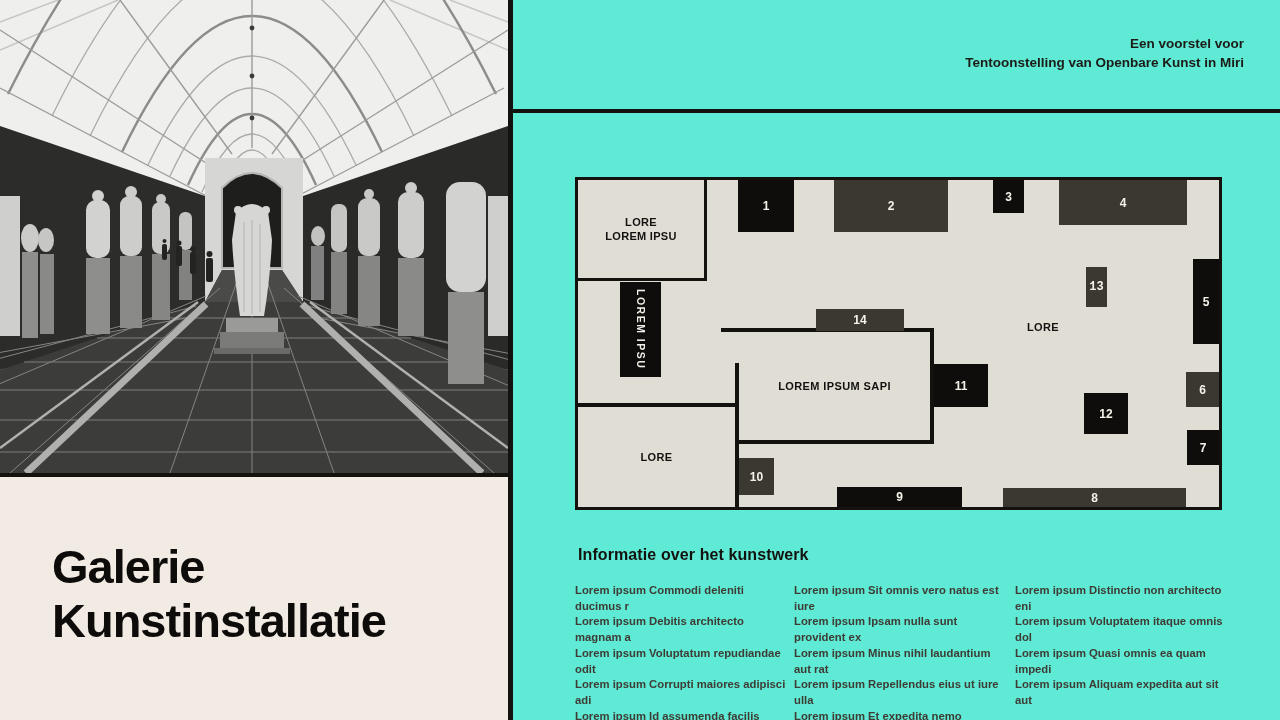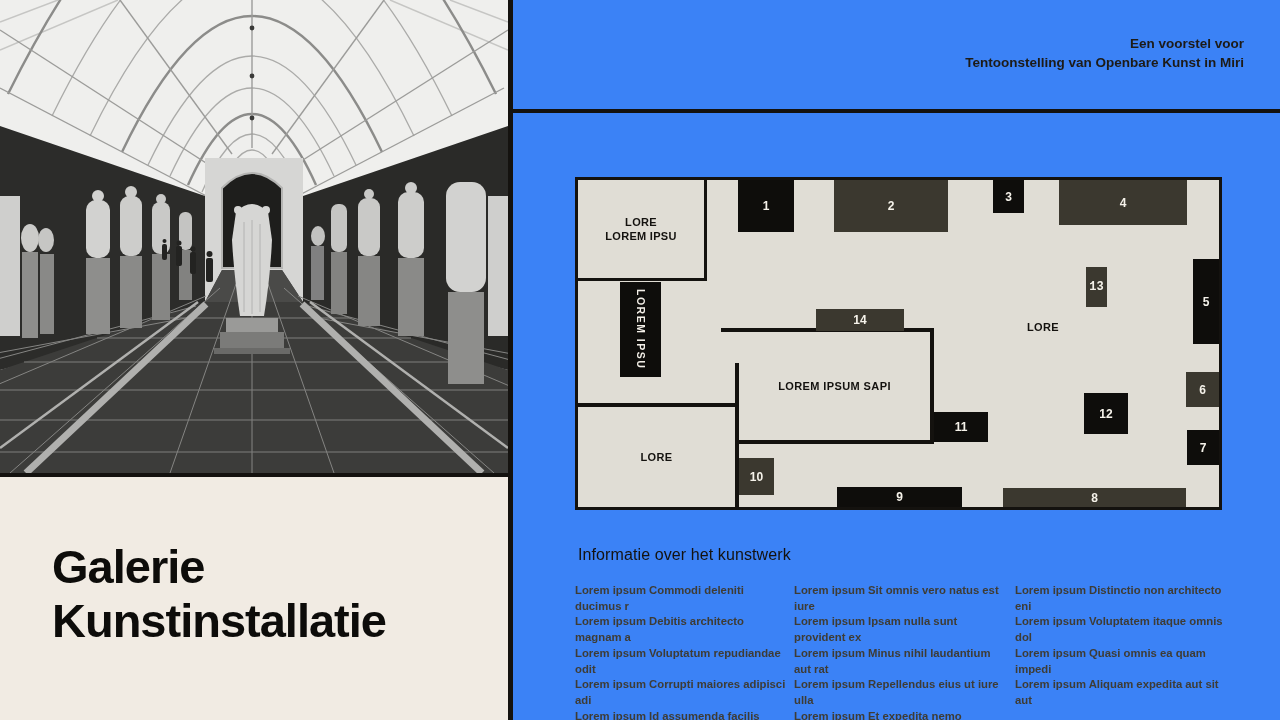--- a/index.html
+++ b/index.html
@@ -7,37 +7,37 @@
   .slide { position:relative; width:1280px; height:720px; overflow:hidden; background:#f4f0ea; }
 
   
   .left-panel { position:absolute; left:0; top:0; width:508px; height:720px; background:#f1ebe3; }
   .photo { position:absolute; left:0; top:0; width:508px; height:477px; border-bottom:4px solid #14120f; overflow:hidden; background:#efefed; }
   .title-block { position:absolute; left:52px; top:540px; color:#0d0c0a; font-weight:700; font-size:47px; line-height:54px; letter-spacing:-1px; }
 
   .divider { position:absolute; left:508px; top:0; width:5px; height:720px; background:#14120f; }
 
   
-  .right-panel { position:absolute; left:513px; top:0; width:767px; height:720px; background:#3b82f6; }
+  .right-panel { position:absolute; left:513px; top:0; width:767px; height:720px; background:#5eead4; }
   .header-block { position:absolute; top:34px; right:36px; text-align:right; color:#1d1b17; font-weight:700; font-size:13.5px; line-height:19px; }
   .header-rule { position:absolute; top:109px; left:0; width:767px; height:4px; background:#14120f; }
 
   
   .plan { position:absolute; left:62px; top:177px; width:647px; height:333px; background:#e0ddd5; border:3px solid #14120f; }
   .wall { position:absolute; background:#14120f; }
   .room-tl { position:absolute; left:-3px; top:-3px; width:132px; height:104px; border:3px solid #14120f; background:#e0ddd5; display:flex; flex-direction:column; align-items:center; justify-content:center; }
   .room-tl div { font-size:11px; font-weight:700; line-height:14px; letter-spacing:.3px; color:#14120f; }
   .vert-box { position:absolute; left:42px; top:102px; width:41px; height:95px; background:#0e0d0b; color:#f3efe8; display:flex; align-items:center; justify-content:center; writing-mode:vertical-rl; font-size:10.5px; font-weight:700; letter-spacing:1.5px; }
   .plan-label { position:absolute; display:flex; align-items:center; justify-content:center; text-align:center; font-size:11px; font-weight:700; letter-spacing:.4px; color:#14120f; }
   .art { position:absolute; display:flex; align-items:center; justify-content:center; color:#f5f2ea; font-size:12px; font-weight:700; }
   .art.black { background:#0e0d0b; }
   .art.gray  { background:#3b382f; }
 
   
-  .info-heading { position:absolute; left:65px; top:546px; font-size:16px; font-weight:400; letter-spacing:.1px; color:#14120f; }
+  .info-heading { position:absolute; left:65px; top:546px; font-size:16px; font-weight:700; letter-spacing:.1px; color:#14120f; }
   .info-col { position:absolute; top:583px; width:212px; font-size:11.3px; line-height:15.7px; color:#3e3c35;font-weight:bold; }
   .col-0 { left:62px; } .col-1 { left:281px; } .col-2 { left:502px; }
 </style>
 </head>
 <body>
 
 <div class="slide">
 
   <div class="left-panel">
     <div class="photo">
@@ -219,21 +219,21 @@
       <div class="art black" style="left:160px;top:0;width:56px;height:52px;">1</div>
       <div class="art gray" style="left:256px;top:0;width:114px;height:52px;">2</div>
       <div class="art black" style="left:415px;top:0;width:31px;height:33px;">3</div>
       <div class="art gray" style="left:481px;top:0;width:128px;height:45px;">4</div>
       <div class="art black" style="left:615px;top:79px;width:26px;height:85px;">5</div>
       <div class="art gray" style="left:608px;top:192px;width:33px;height:35px;">6</div>
       <div class="art black" style="left:609px;top:250px;width:32px;height:35px;">7</div>
       <div class="art gray" style="left:425px;top:308px;width:183px;height:19px;">8</div>
       <div class="art black" style="left:259px;top:307px;width:125px;height:20px;">9</div>
       <div class="art gray" style="left:161px;top:278px;width:35px;height:37px;">10</div>
-      <div class="art black" style="left:356px;top:184px;width:54px;height:30px;margin-top:48px;">11</div>
+      <div class="art black" style="left:356px;top:184px;width:54px;height:43px;">11</div>
       <div class="art black" style="left:506px;top:213px;width:44px;height:41px;">12</div>
       <div class="art gray" style="left:508px;top:87px;width:21px;height:40px;font-family:Liberation Mono, monospace;">13</div>
       <div class="art gray" style="left:238px;top:129px;width:88px;height:22px;">14</div>
     </div>
 
     <div class="info-heading">Informatie over het kunstwerk</div>
     <div class="info-col col-0">
       <div>Lorem ipsum Commodi deleniti ducimus r</div>
       <div>Lorem ipsum Debitis architecto magnam a</div>
       <div>Lorem ipsum Voluptatum repudiandae odit</div>

